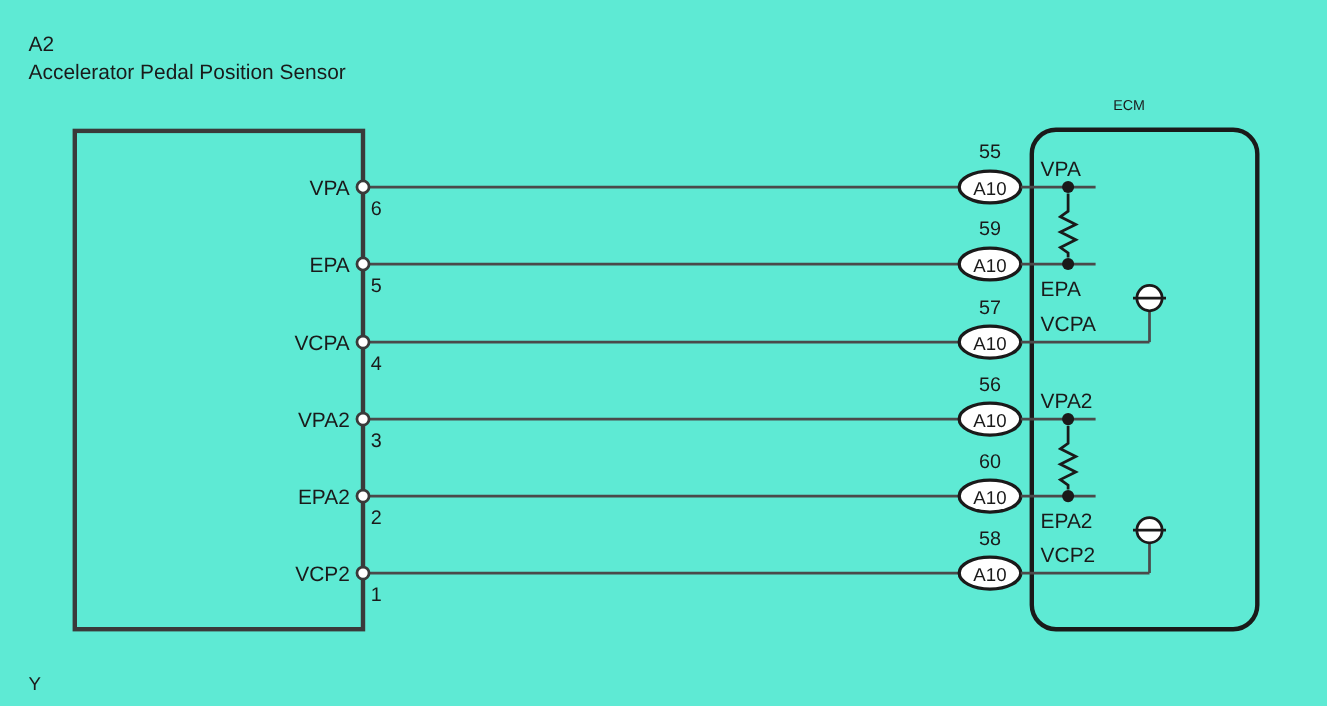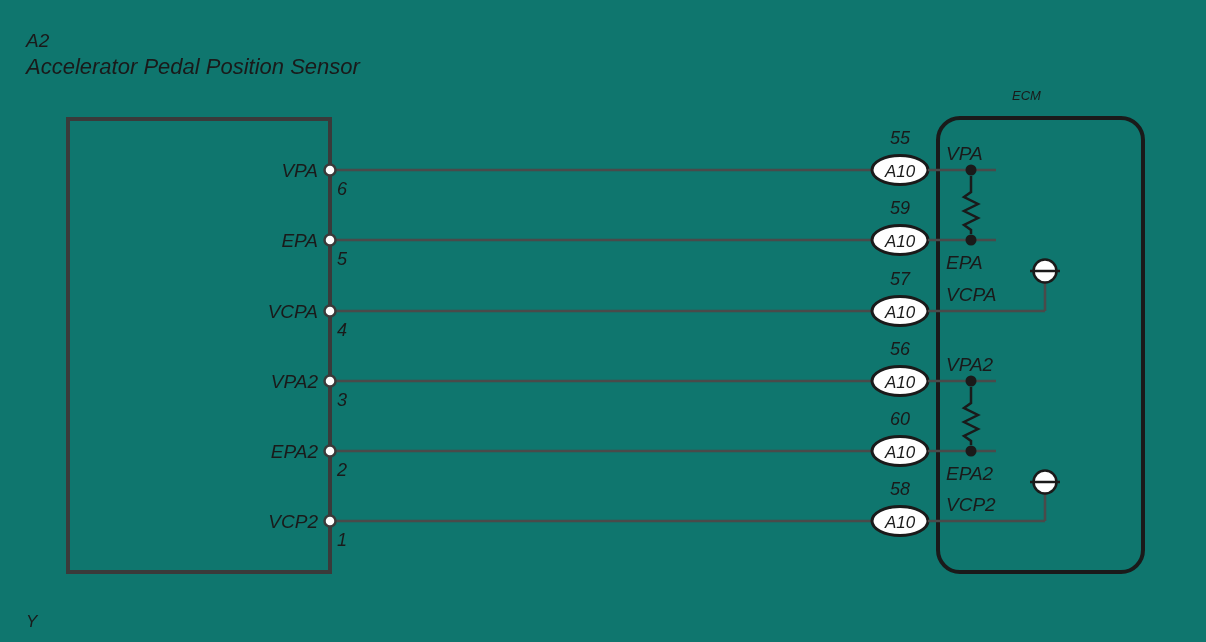--- a/index.html
+++ b/index.html
@@ -4,38 +4,37 @@
 <style>
   html, body {
     margin: 0;
     padding: 0;
     background: #ffffff;
   }
   #canvas {
     position: relative;
     width: 1206px;
     height: 642px;
-    background: #0f766e;
+    background: #5eead4;
     font-family: "Liberation Sans", sans-serif;
     overflow: hidden;
-    font-style: italic;
   }
   .title-block {
     position: absolute;
     left: 26px;
     top: 28px;
     color: #1a1a1a;
   }
   .title-code {
     font-size: 19px;
     line-height: 26px;
     color: #1a1a1a;
   }
   .title-name {
-    font-size: 22px;
+    font-size: 19px;
     line-height: 26px;
     color: #1a1a1a;
   }
   .corner-code {
     position: absolute;
     left: 26px;
     top: 612px;
     font-size: 17px;
     color: #1a1a1a;
   }

